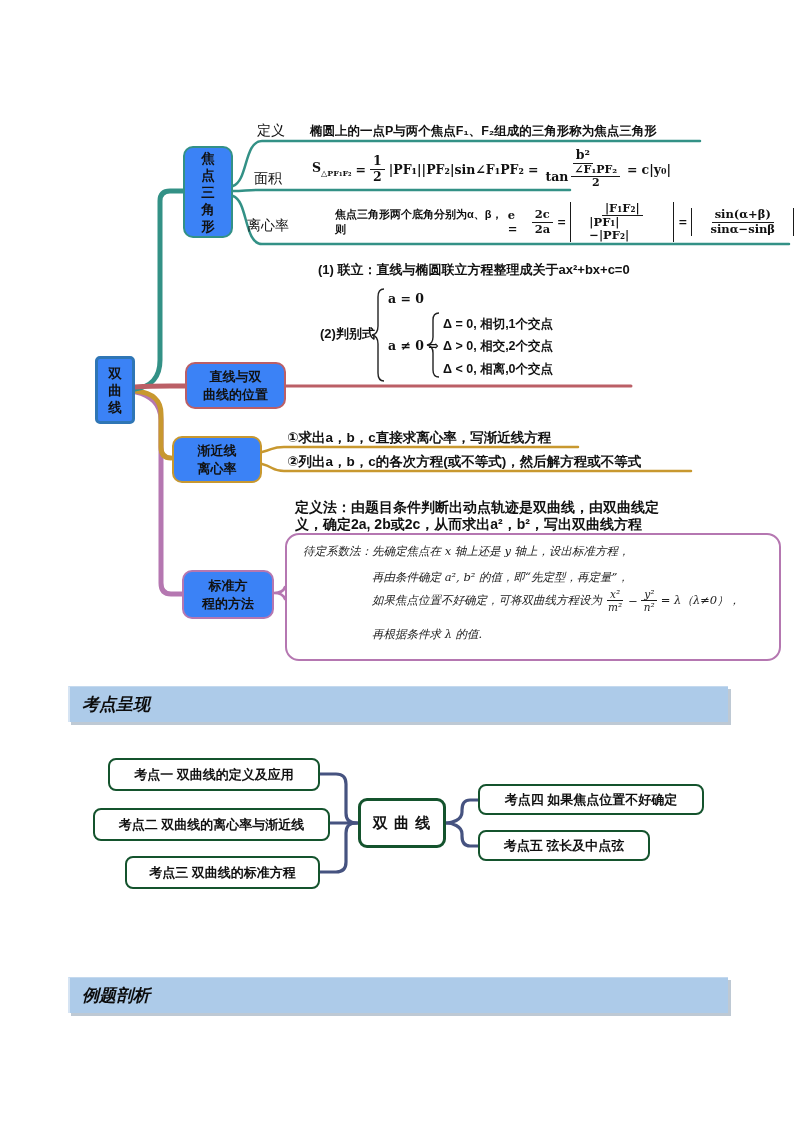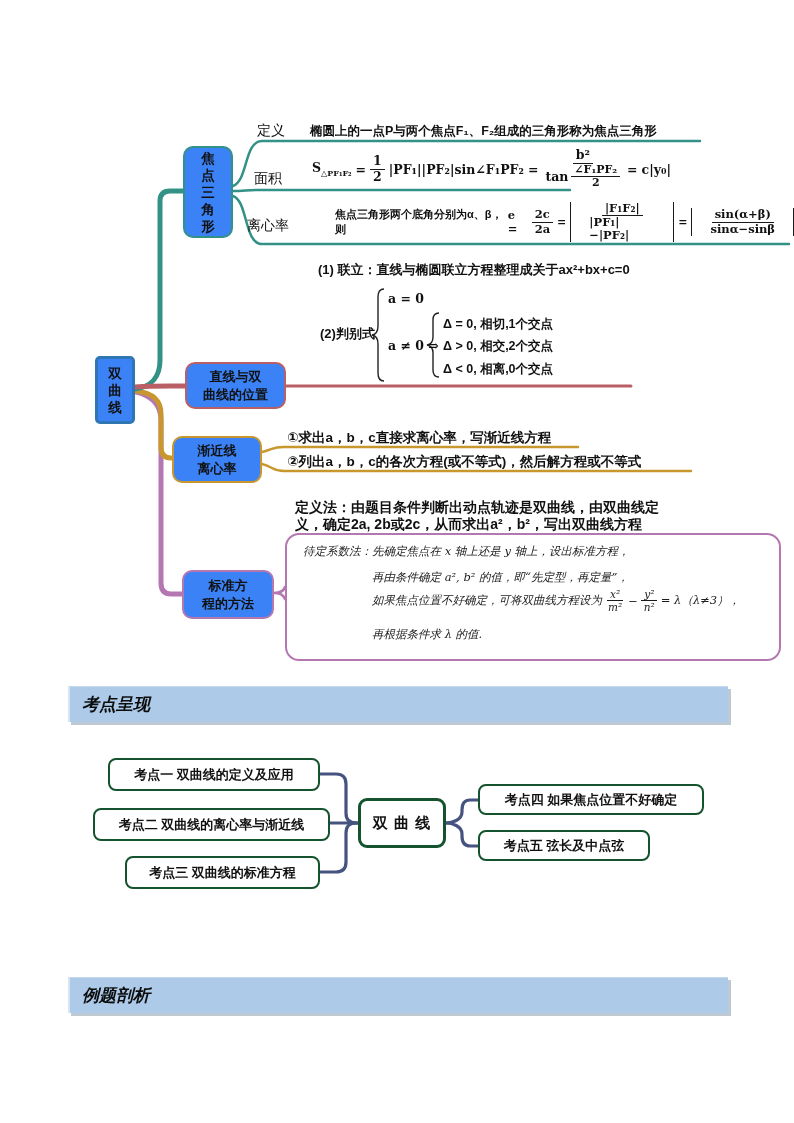--- a/index.html
+++ b/index.html
@@ -169,21 +169,21 @@
     <span>如果焦点位置不好确定，可将双曲线方程设为</span>
     <span class="frac" style="font-size:10.5px;">
       <span class="num">x²</span>
       <span class="den">m²</span>
     </span>
     <span>−</span>
     <span class="frac" style="font-size:10.5px;">
       <span class="num">y²</span>
       <span class="den">n²</span>
     </span>
-    <span>= λ（λ≠3），</span>
+    <span>= λ（λ≠0），</span>
   </div>
   <div class="pend" style="left:372px;top:627px;">再根据条件求 λ 的值.</div>
 
   <div class="banner" style="top:686px;">
     <span>考点呈现</span>
   </div>
   <div class="banner" style="top:977px;">
     <span>例题剖析</span>
   </div>
 

